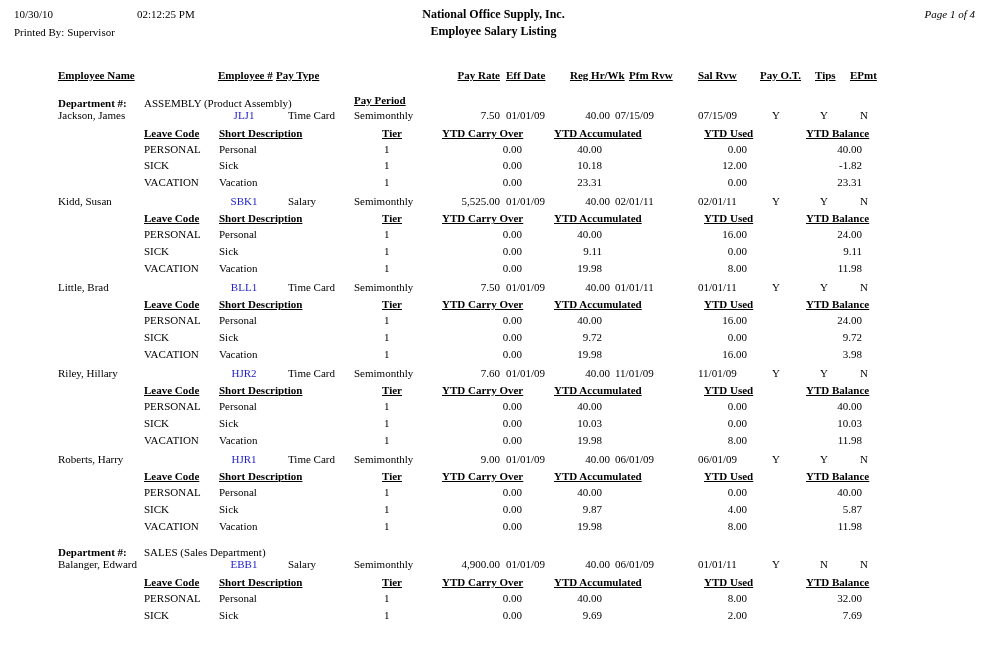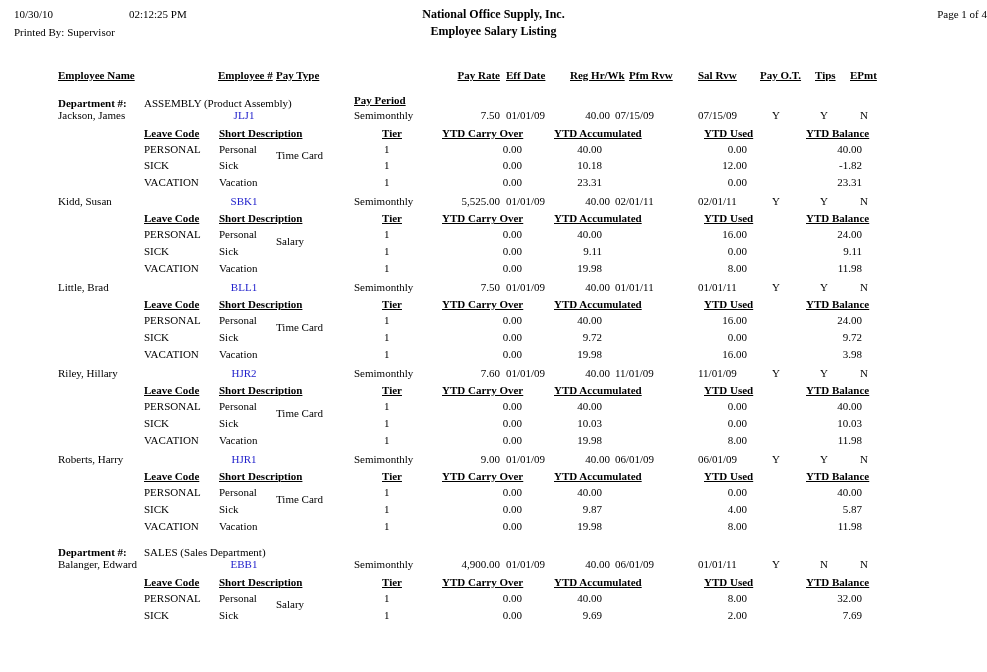--- a/index.html
+++ b/index.html
@@ -1,25 +1,25 @@
 <!DOCTYPE html>
 <html><head>
 <meta charset="utf-8">
 <style>
   html, body { margin:0; padding:0; background:#ffffff; }
   .page { position:relative; width:987px; height:672px; background:#fff; color:#000;
           font-family:"Liberation Serif", serif; font-size:11px; overflow:hidden; }
 
   
   .hdr-date { position:absolute; left:14px; top:8px; }
-  .hdr-time { position:absolute; left:88px; top:8px;padding-left:41px; }
+  .hdr-time { position:absolute; left:96px; top:8px;padding-left:41px; }
   .hdr-printedby { position:absolute; left:14px; top:26px; }
   .hdr-company { position:absolute; left:0; right:0; top:7px; text-align:center; font-weight:bold; font-size:12px; }
   .hdr-title { position:absolute; left:0; right:0; top:24px; text-align:center; font-weight:bold; font-size:12px; }
-  .hdr-page { position:absolute; right:0; top:8px; }
+  .hdr-page { position:absolute; right:12px; top:8px;font-style:italic; }
 
   #report-content { position:absolute; left:0; right:0; top:64px;padding-left:44px; }
   .rrow { position:relative; }
   .cell { position:absolute; top:0; white-space:nowrap; }
 
   .colhdr-row { height:22px; }
   .colhdr-row .cell { top:5px; font-weight:bold; text-decoration:underline; }
   .dept-row { height:20px; }
   .dept-row .cell { top:11px; }
   .emp-row { height:18.5px; }
@@ -37,21 +37,21 @@
   .c-summary { left:14px; }
 
   
   .h-name { left:14px; }  .h-num { left:174px; }  .h-ptype { left:232px; }  .h-pperiod { left:310px;margin-top:25px; }
   .h-prate { left:368px; width:88px; text-align:right; }  .h-eff { left:462px; }  .h-reg { left:526px; }
   .h-pfm { left:585px; }  .h-sal { left:654px; }  .h-ot { left:716px; }  .h-tips { left:771px; }  .h-epmt { left:806px; }
 
   
   .v-name { left:14px; }
   .v-num { left:172px; width:56px; text-align:center; }
-  .v-ptype { left:232px;margin-top:40px; }
+  .v-ptype { left:244px; }
   .v-pperiod { left:310px; }
   .v-prate { left:368px; width:88px; text-align:right; }
   .v-eff { left:462px; }
   .v-reg { left:514px; width:52px; text-align:right; }
   .v-pfm { left:571px; }
   .v-sal { left:654px; }
   .v-ot { left:714px; width:36px; text-align:center; }
   .v-tips { left:766px; width:28px; text-align:center; }
   .v-epmt { left:804px; width:32px; text-align:center; }
 

